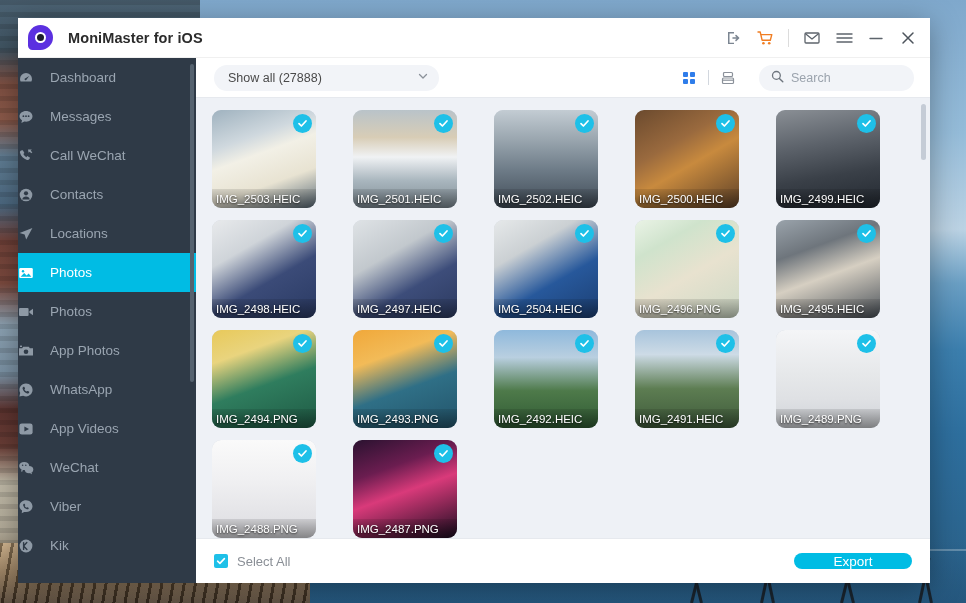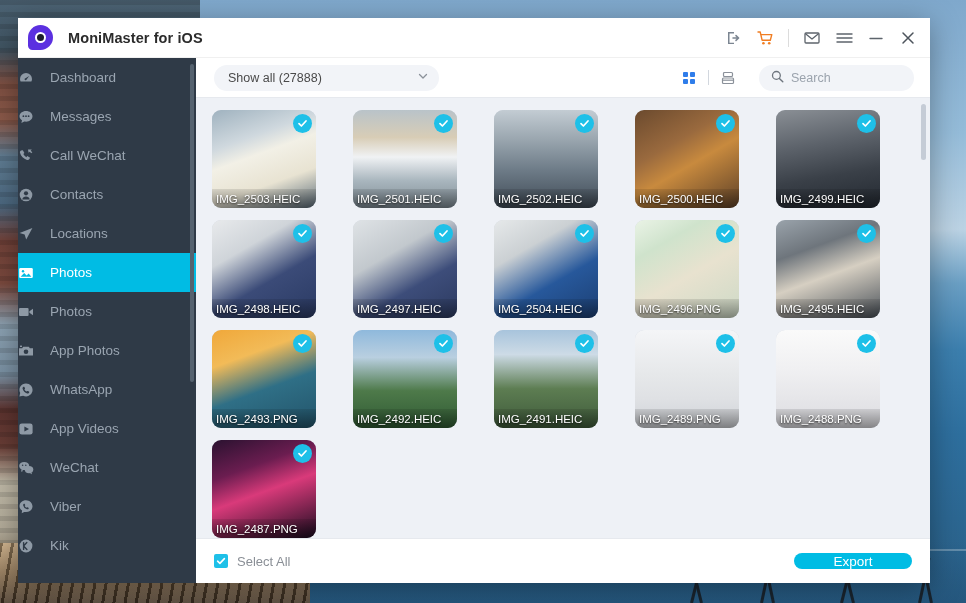--- a/index.html
+++ b/index.html
@@ -580,20 +580,29 @@
             <div class="thumb">
               <div class="art" style="background: linear-gradient(160deg, rgb(154, 163, 171) 0%, rgb(110, 117, 124) 30%, rgb(214, 207, 194) 55%, rgb(74, 81, 89) 100%);"></div>
               <span class="check">
                 <svg width="11" height="11" viewBox="0 0 11 11">
                   <path d="M2 5.6 L4.4 8 L9 3" stroke="#ffffff" stroke-width="1.7" fill="none" stroke-linecap="round" stroke-linejoin="round"></path>
                 </svg>
               </span>
               <div class="fname">IMG_2495.HEIC</div>
             </div>
             <div class="thumb">
+              <div class="art" style="background: linear-gradient(160deg, rgb(232, 201, 90) 0%, rgb(233, 212, 126) 25%, rgb(47, 125, 94) 55%, rgb(31, 90, 68) 100%);"></div>
+              <span class="check">
+                <svg width="11" height="11" viewBox="0 0 11 11">
+                  <path d="M2 5.6 L4.4 8 L9 3" stroke="#ffffff" stroke-width="1.7" fill="none" stroke-linecap="round" stroke-linejoin="round"></path>
+                </svg>
+              </span>
+              <div class="fname">IMG_2494.PNG</div>
+            </div>
+            <div class="thumb">
               <div class="art" style="background: linear-gradient(160deg, rgb(240, 168, 58) 0%, rgb(242, 187, 88) 28%, rgb(47, 111, 134) 58%, rgb(35, 84, 106) 100%);"></div>
               <span class="check">
                 <svg width="11" height="11" viewBox="0 0 11 11">
                   <path d="M2 5.6 L4.4 8 L9 3" stroke="#ffffff" stroke-width="1.7" fill="none" stroke-linecap="round" stroke-linejoin="round"></path>
                 </svg>
               </span>
               <div class="fname">IMG_2493.PNG</div>
             </div>
             <div class="thumb">
               <div class="art" style="background: linear-gradient(rgb(143, 185, 220) 0%, rgb(185, 207, 224) 28%, rgb(78, 122, 74) 62%, rgb(47, 90, 51) 100%);"></div>

